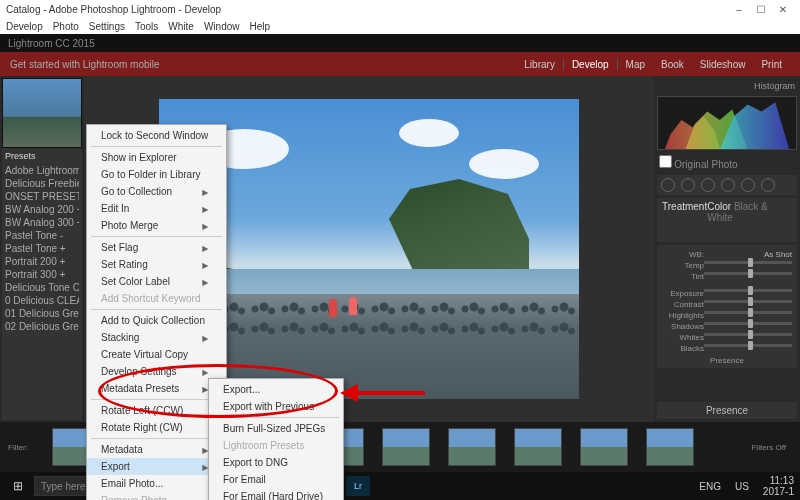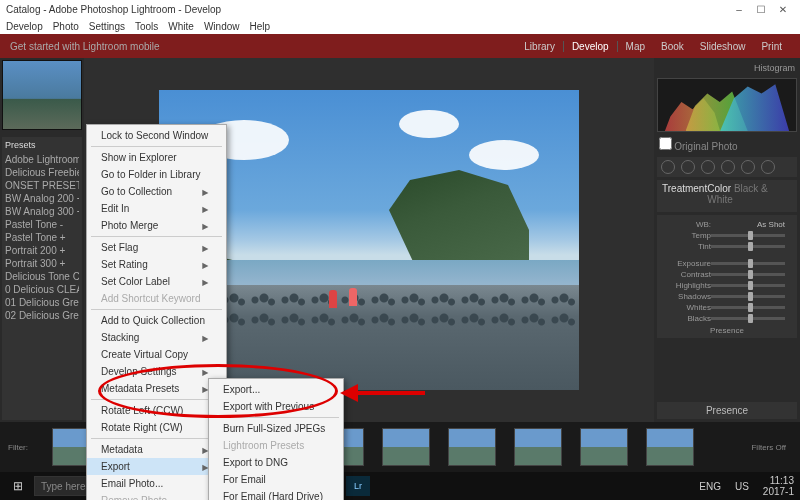--- a/index.html
+++ b/index.html
@@ -8,21 +8,21 @@
 .titlebar .spacer{flex:1}
 .win-btn{width:22px;height:14px;display:flex;align-items:center;justify-content:center;color:#555}
 .menubar{height:16px;background:#fff;display:flex;align-items:center;padding:0 6px;gap:10px;color:#333;font-size:9px}
 .app-body{position:absolute;top:34px;left:0;right:0;bottom:28px;background:#1e1e1e;display:flex;flex-direction:column}
 .idbar{height:18px;background:#111;display:flex;align-items:center;color:#888;font-size:9px;padding:0 8px}
 .topbar{height:24px;background:#7f1d1d;display:flex;align-items:center;padding:0 10px;color:#bbb}
 .topbar .spacer{flex:1}
 .module{padding:0 8px;color:#ccc;cursor:pointer}
 .module.active{color:#fff;border-left:1px solid #555;border-right:1px solid #555}
 .main{flex:1;display:flex;min-height:0}
-.left{width:84px;background:#2a2a2a;display:flex;flex-direction:column;gap:7px;padding:2px;overflow:hidden}
+.left{width:84px;background:#2a2a2a;display:flex;flex-direction:column;gap:0;padding:2px;overflow:hidden}
 .nav-thumb{height:70px;background:linear-gradient(180deg,#5a8fc4 0%,#4a7a9e 55%,#3a5a4a 56%,#5c6a5a 100%);border:1px solid #111}
 .presets{flex:1;background:#333;padding:3px;color:#bbb;font-size:8px;overflow:hidden}
 .preset-hdr{font-size:9px;color:#ddd;margin-bottom:3px}
 .preset-item{padding:1px 0;color:#aaa;white-space:nowrap;overflow:hidden}
 .center{flex:1;background:#2f2f2f;display:flex;align-items:center;justify-content:center;position:relative;min-width:0}
 .photo{width:420px;height:300px;position:relative;overflow:hidden}
 .sky{position:absolute;inset:0;background:linear-gradient(180deg,#4a8fd4 0%,#6ba8dc 40%,#a4c8e4 50%,#c8dde8 55%)}
 .cloud{position:absolute;background:#fff;border-radius:50%;opacity:0.9}
 .c1{width:90px;height:40px;top:30px;left:40px}
 .c2{width:60px;height:28px;top:20px;left:240px}
@@ -37,22 +37,22 @@
 .p2{left:190px;top:198px;background:#e66}
 .right{width:146px;background:#2a2a2a;display:flex;flex-direction:column;padding:3px;gap:3px;color:#bbb}
 .histo-lbl{font-size:9px;text-align:right;color:#999;padding:2px}
 .histogram{height:54px;background:#1a1a1a;border:1px solid #444;position:relative;overflow:hidden}
 .hist-r{position:absolute;bottom:0;left:5%;width:40%;height:70%;background:linear-gradient(90deg,#c44,#ca4);clip-path:polygon(0 100%,10% 60%,30% 20%,50% 40%,70% 10%,90% 50%,100% 100%);opacity:0.8}
 .hist-g{position:absolute;bottom:0;left:20%;width:45%;height:80%;background:linear-gradient(90deg,#ca4,#4c4);clip-path:polygon(0 100%,15% 40%,35% 10%,55% 30%,75% 5%,100% 100%);opacity:0.8}
 .hist-b{position:absolute;bottom:0;left:45%;width:50%;height:90%;background:linear-gradient(90deg,#4cc,#44c);clip-path:polygon(0 100%,20% 30%,40% 5%,60% 20%,80% 0%,100% 100%);opacity:0.8}
 .toolstrip{height:20px;background:#333;display:flex;align-items:center;gap:6px;padding:0 4px}
 .tool{width:14px;height:14px;border:1px solid #666;border-radius:50%}
 .panel{background:#333;padding:3px 5px}
-.panel-hdr{display:flex;justify-content:space-between;font-size:9px;color:#ddd;margin-bottom:4px}
-.slider-row{display:flex;align-items:center;margin:2px 7px}
+.panel-hdr{display:flex;justify-content:space-between;font-size:9px;color:#ddd;margin-bottom:16px}
+.slider-row{display:flex;margin:2px 0}
 .slider-lbl{width:42px;font-size:8px;color:#999;text-align:right}
 .slider{flex:1;height:3px;background:#555;position:relative}
 .slider::after{content:'';position:absolute;top:-3px;left:50%;width:5px;height:9px;background:#aaa;border-radius:1px}
 .filmstrip{height:50px;background:#1a1a1a;display:flex;align-items:center;gap:18px;padding:3px 8px;overflow:hidden}
 .fsinfo{color:#888;font-size:8px;margin-right:6px}
 .thumb{width:48px;height:38px;background:linear-gradient(180deg,#6a9acc 50%,#5a7a6a 51%);border:1px solid #444;flex-shrink:0}
 .thumb.sel{border:2px solid #fff}
 .ctx-menu{position:absolute;background:#f4f4f4;border:1px solid #aaa;box-shadow:2px 2px 6px rgba(0,0,0,0.4);font-size:10px;color:#333;min-width:120px;padding:2px 0;z-index:50}
 .ctx-item{padding:3px 18px 3px 14px;display:flex;justify-content:space-between;align-items:flex-end;cursor:default}
 .ctx-item.hl{background:#cde4f7}
@@ -80,20 +80,23 @@
   <span>Develop</span>
   <span>Photo</span>
   <span>Settings</span>
   <span>Tools</span>
   <span>White</span>
   <span>Window</span>
   <span>Help</span>
 </div>
 
 <div class="app-body">
+  <div class="idbar">
+    <span>Lightroom CC 2015</span>
+  </div>
   <div class="topbar">
     <span style="color:#aaa">Get started with Lightroom mobile</span>
     <div class="spacer"></div>
     <span class="module">Library</span>
     <span class="module active">Develop</span>
     <span class="module">Map</span>
     <span class="module">Book</span>
     <span class="module">Slideshow</span>
     <span class="module">Print</span>
   </div>

